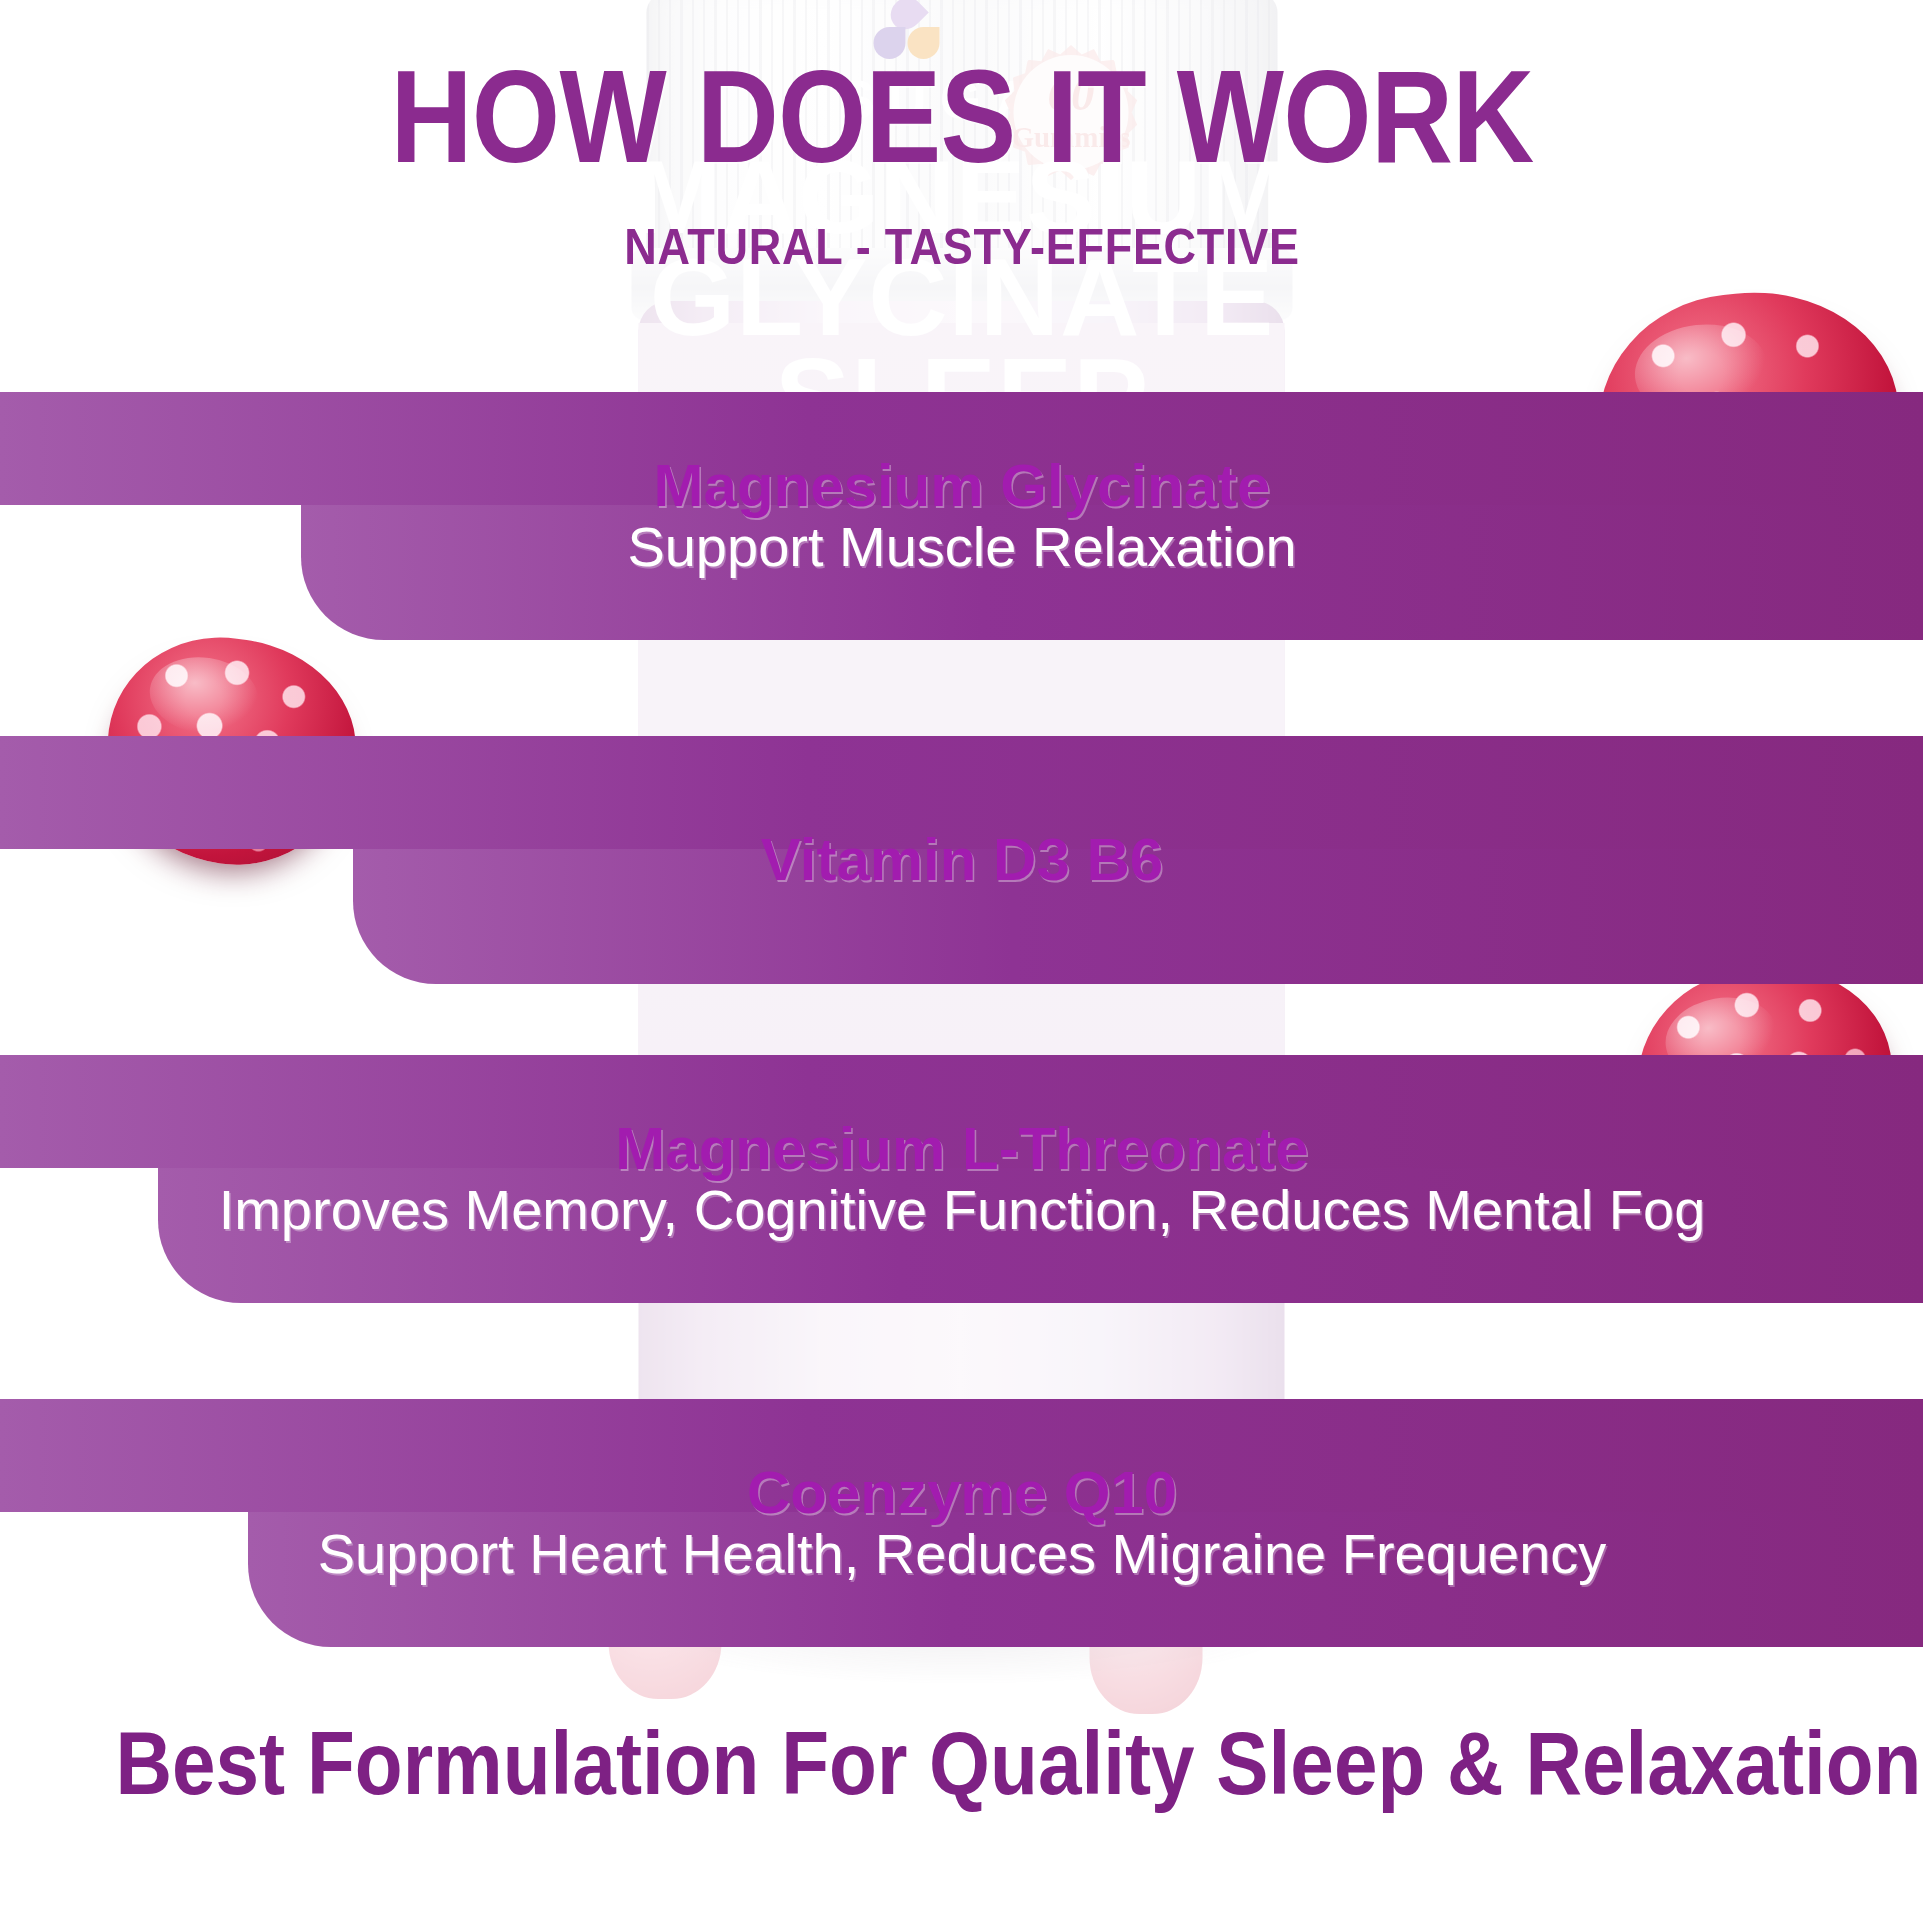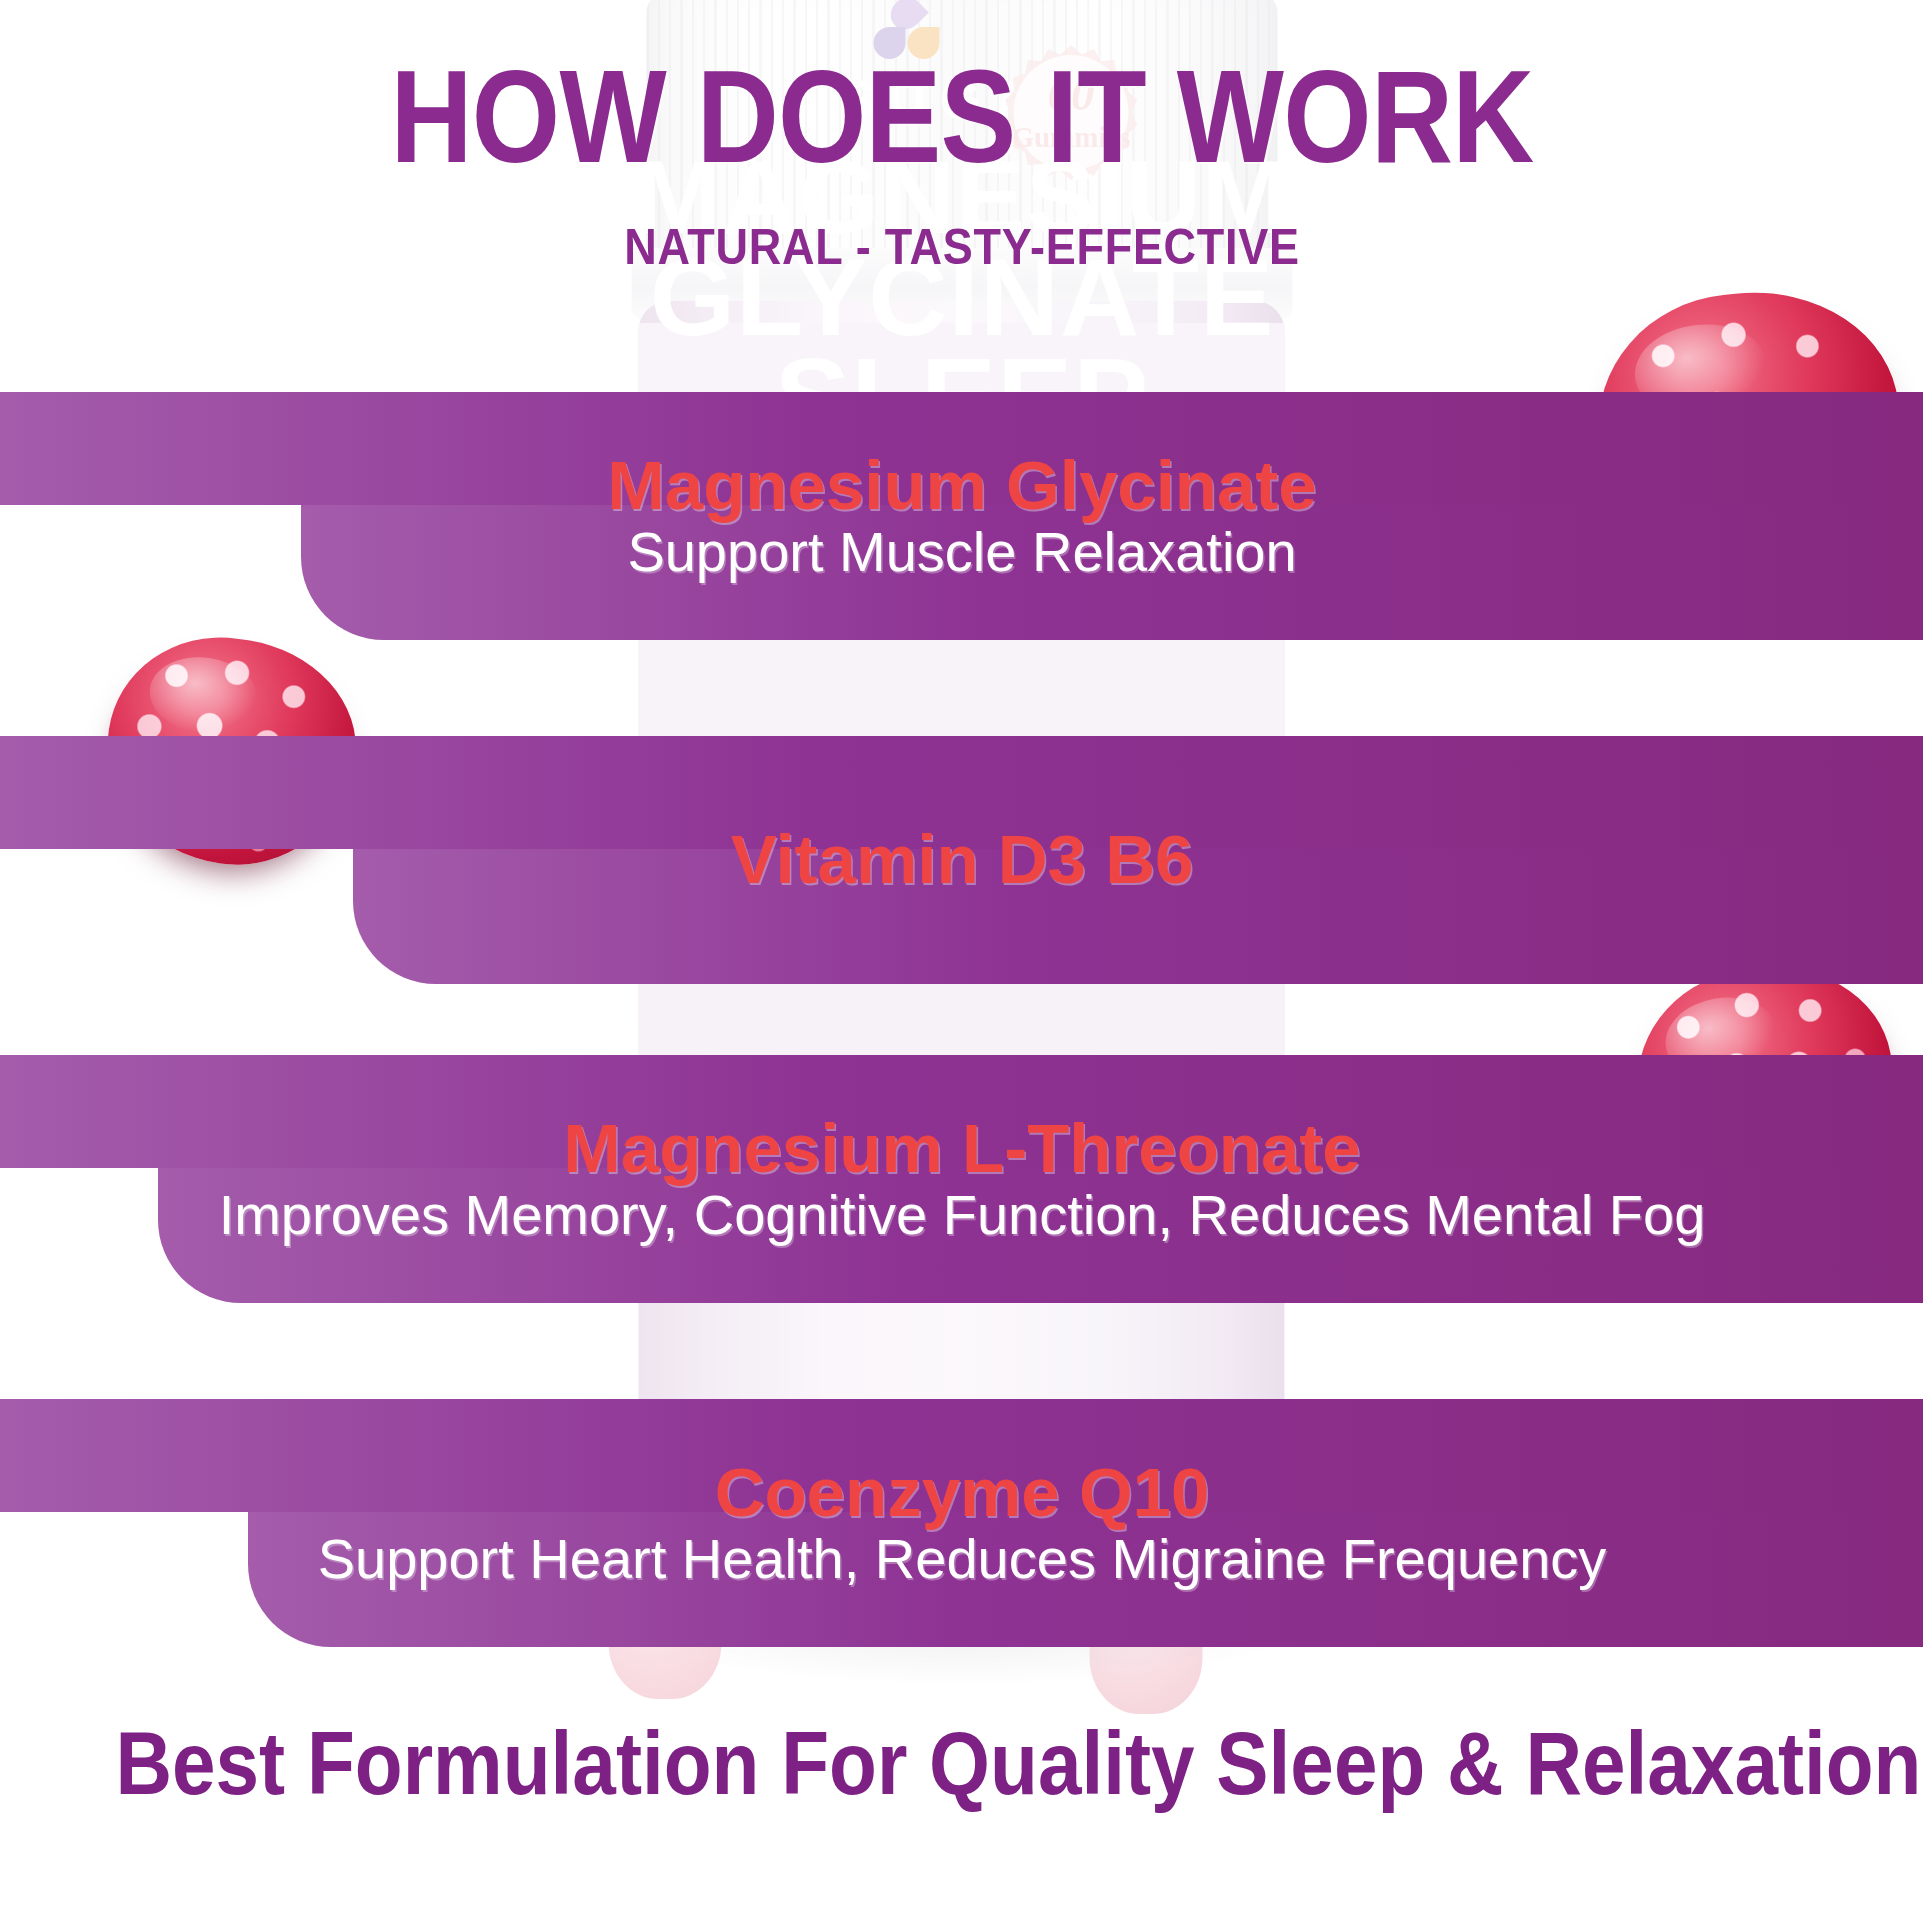--- a/index.html
+++ b/index.html
@@ -183,21 +183,21 @@
     position:absolute; height:135px; top:113px;
     background:linear-gradient(90deg,#a45cab 0%,#8e3394 42%,#86297f 100%);
   }
   .band.right .plate{ right:0; border-radius:0 0 0 83px; }
   .band .texts{
     position:absolute; left:0; right:0; top:0; height:248px;
     display:flex; flex-direction:column; align-items:center; justify-content:center;
     gap:1.5px;
   }
   .ing-name{
-    color:#ef4444; font-weight:800; font-size:69px; line-height:1.02;
+    color:#a21caf; font-weight:800; font-size:60px; line-height:1.02;
     text-shadow:1.5px 1.5px 0 rgba(255,255,255,.35);
     white-space:nowrap;
   }
   .ing-desc{
     color:#ffffff; font-weight:400; font-size:56px; line-height:1.05;
     text-shadow:1.5px 1.5px 0 rgba(255,255,255,.3);
     white-space:nowrap;
   }
 
   

